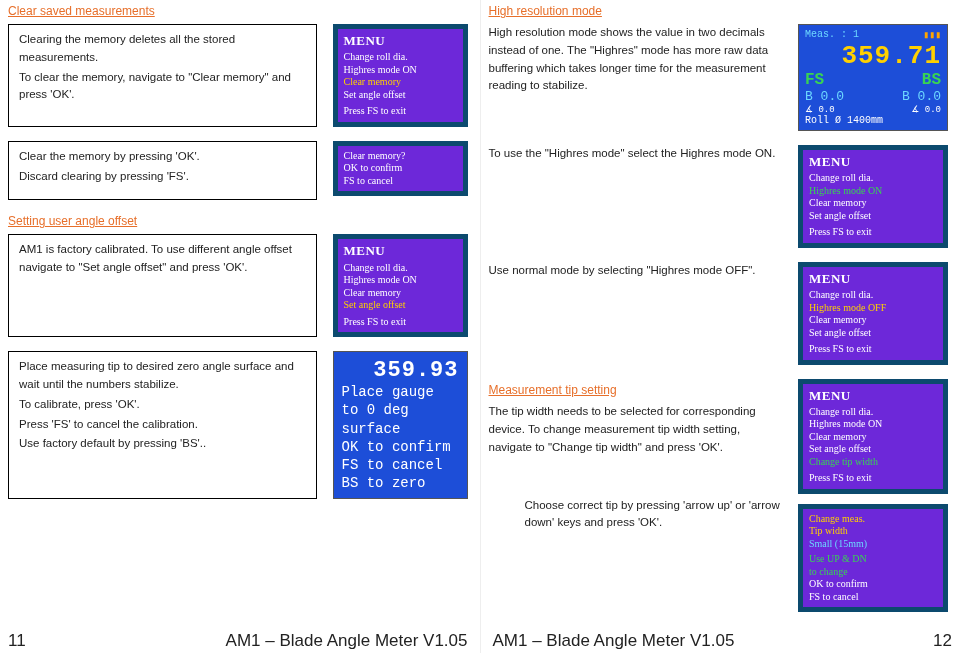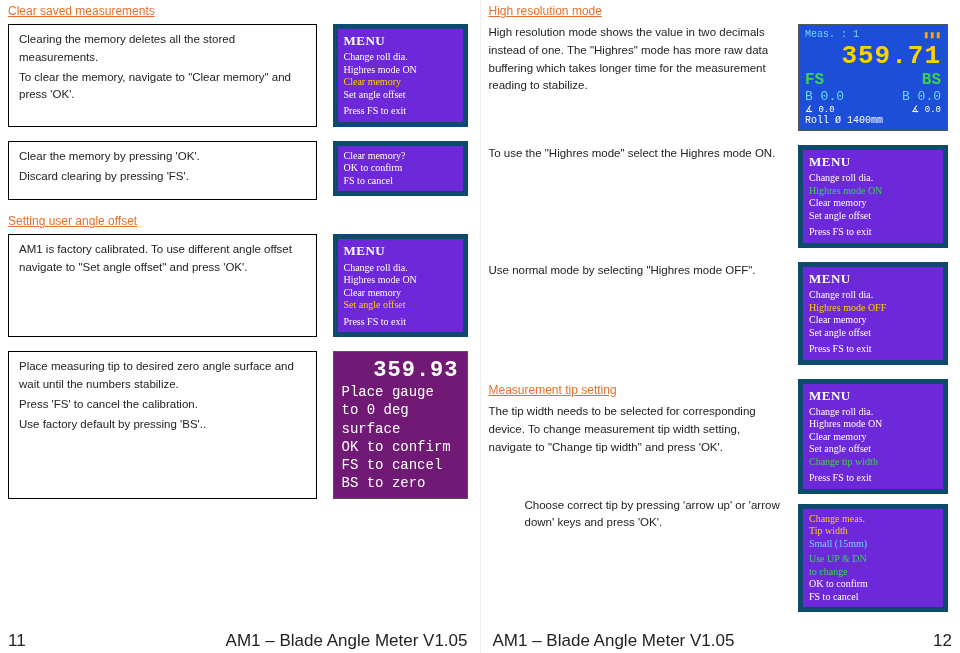--- a/index.html
+++ b/index.html
@@ -25,21 +25,21 @@
   .lcd .hl-g { color: #39d353; }
   .lcd .hl-c { color: #6cd7ff; }
   .lcd .hl-w { color: #fff; }
   .meas-display { background: #1d4ed8; font-family: "Courier New", monospace; color: #fff; font-size: 10px; padding: 4px 6px; border: 1px solid #555; width: 150px; }
   .meas-display .top { color: #6cd7ff; display:flex; justify-content:space-between; }
   .meas-display .big { font-size: 26px; font-weight: bold; color:#ffd000; text-align:right; letter-spacing:1px; }
   .meas-display .row2 { display:flex; justify-content:space-between; color:#39d353; font-weight:bold; font-size:16px;}
   .meas-display .row3 { display:flex; justify-content:space-between; color:#6cd7ff; font-size:13px; }
   .meas-display .row4 { display:flex; justify-content:space-between; color:#fff; font-size:9px; }
   .meas-display .foot { color:#fff; font-size:10px; }
-  .big359 { background:#701a75; color:#fff; font-family:"Courier New",monospace; padding:6px 8px; border:1px solid #555; }
+  .big359 { background:#1d4ed8; color:#fff; font-family:"Courier New",monospace; padding:6px 8px; border:1px solid #555; }
   .big359 .val { font-size:22px; font-weight:bold; letter-spacing:1px; text-align:right;}
   .big359 .sub { font-size:14px; line-height:1.3; }
   .shot-col { display:flex; flex-direction:column; gap:10px; }
 </style>
 </head>
 <body>
 
 <div class="page-container">
 
   <div class="page left">
@@ -91,20 +91,21 @@
           <div class="hl-w">Clear memory</div>
           <div class="hl-y">Set angle offset</div>
           <div class="hl-w" style="margin-top:4px;">Press FS to exit</div>
         </div>
       </div>
     </div>
 
     <div class="row block">
       <div class="text boxed body-text">
         <p>Place measuring tip to desired zero angle surface and wait until the numbers stabilize.</p>
+        <p>To calibrate, press 'OK'.</p>
         <p>Press  'FS' to cancel the calibration.</p>
         <p>Use factory default by  pressing  'BS'..</p>
       </div>
       <div class="shot">
         <div class="big359" style="width:135px;">
           <div class="val">359.93</div>
           <div class="sub">Place gauge</div>
           <div class="sub">to 0 deg surface</div>
           <div class="sub">OK to confirm</div>
           <div class="sub">FS to cancel</div>

